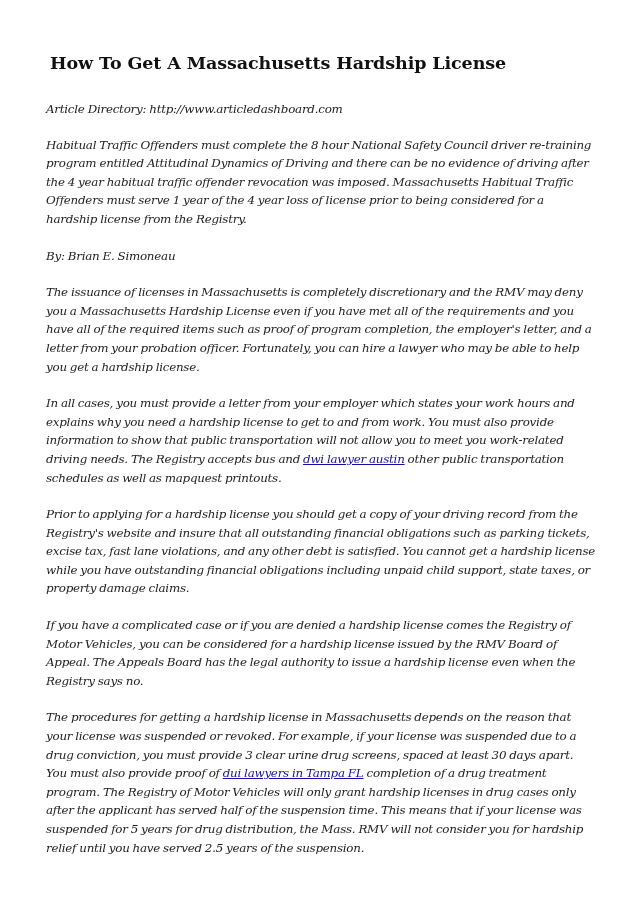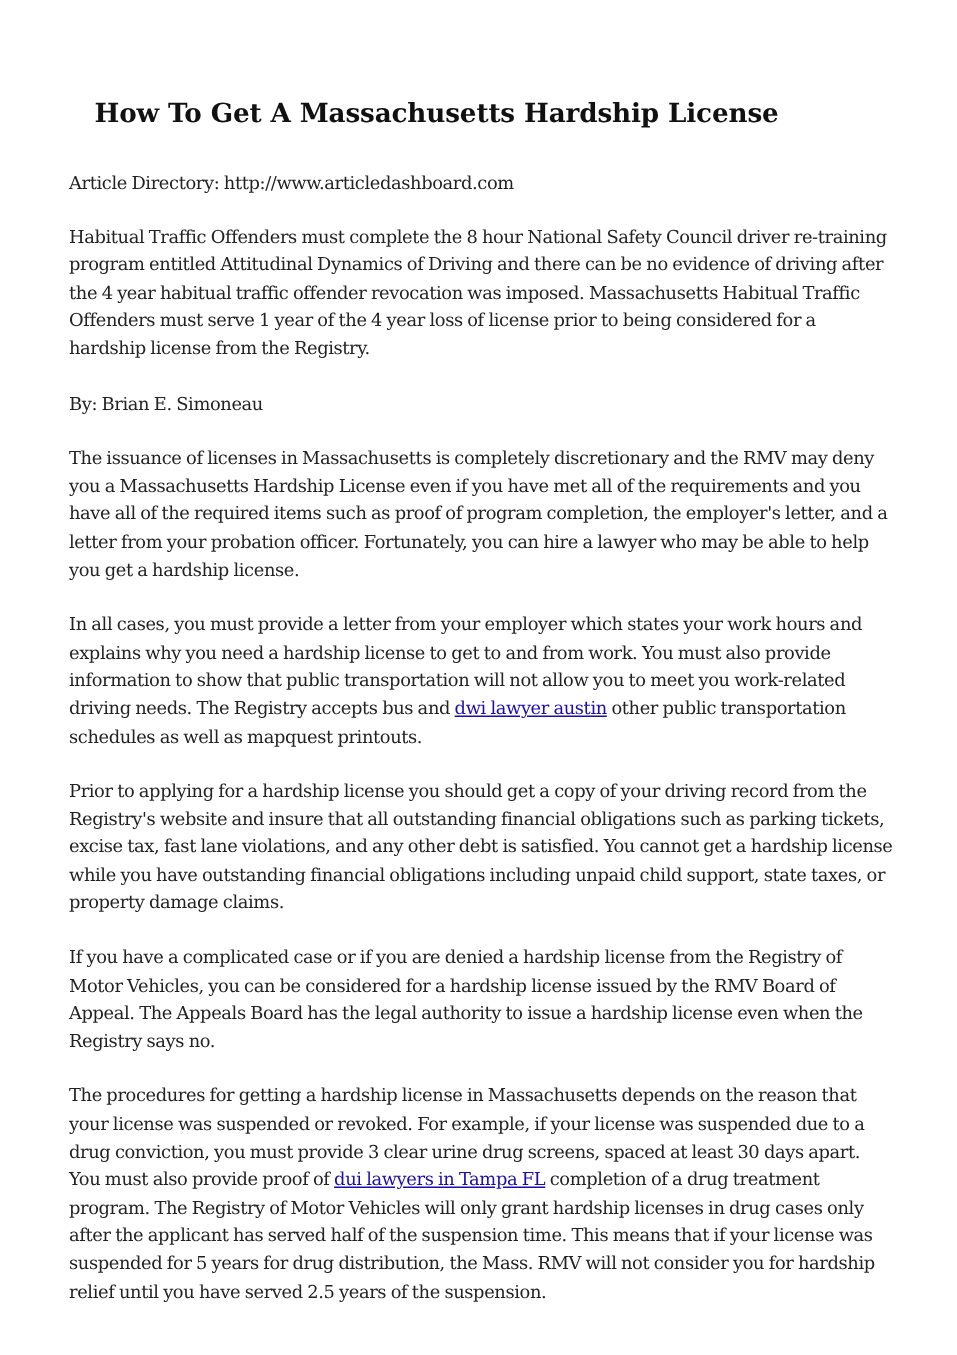--- a/index.html
+++ b/index.html
@@ -5,26 +5,26 @@
     html, body { margin: 0; padding: 0; background: #ffffff; }
     body {
       width: 638px; height: 903px; overflow: hidden; position: relative;
       font-family: "DejaVu Serif", "Liberation Serif", serif;
       color: #222222;
     }
     .page {
       position: absolute; left: 46px; top: 44px; width: 550px;
     }
     h1 {
-      margin: 17px; font-size: 17.5px; font-weight: bold; color: #111111;
+      margin: 4px; font-size: 17.5px; font-weight: bold; color: #111111;
       line-height: 30px; letter-spacing: -0.1px;
     }
     p {
       margin: 2px 0 18px 0; font-size: 11.9px; line-height: 18.6px;
-      letter-spacing: -0.25px; word-spacing: -0.5px;
+      letter-spacing: -0.25px; word-spacing: -0.5px; font-style: italic;
     }
     p.meta { margin-top: 22px; margin-bottom: 17px; }
     a { color: #1a0dab; text-decoration: underline; }
   </style>
 </head>
 <body>
 
 <div class="page">
   <h1>How To Get A Massachusetts Hardship License</h1>
 
@@ -33,18 +33,18 @@
   <p>Habitual Traffic Offenders must complete the 8 hour National Safety Council driver re-training program entitled Attitudinal Dynamics of Driving and there can be no evidence of driving after the 4 year habitual traffic offender revocation was imposed. Massachusetts Habitual Traffic Offenders must serve 1 year of the 4 year loss of license prior to being considered for a hardship license from the Registry.</p>
 
   <p>By: Brian E. Simoneau</p>
 
   <p>The issuance of licenses in Massachusetts is completely discretionary and the RMV may deny you a Massachusetts Hardship License even if you have met all of the requirements and you have all of the required items such as proof of program completion, the employer's letter, and a letter from your probation officer. Fortunately, you can hire a lawyer who may be able to help you get a hardship license.</p>
 
   <p><span>In all cases, you must provide a letter from your employer which states your work hours and explains why you need a hardship license to get to and from work. You must also provide information to show that public transportation will not allow you to meet you work-related driving needs. The Registry accepts bus and </span><a href="#">dwi lawyer austin</a><span> other public transportation schedules as well as mapquest printouts.</span></p>
 
   <p>Prior to applying for a hardship license you should get a copy of your driving record from the Registry's website and insure that all outstanding financial obligations such as parking tickets, excise tax, fast lane violations, and any other debt is satisfied. You cannot get a hardship license while you have outstanding financial obligations including unpaid child support, state taxes, or property damage claims.</p>
 
-  <p>If you have a complicated case or if you are denied a hardship license from the Registry of Motor Vehicles, you can be considered for a hardship license issued  by the RMV Board of Appeal. The Appeals Board has the legal authority to issue a hardship license even when the Registry says no.</p>
+  <p>If you have a complicated case or if you are denied a hardship license comes the Registry of Motor Vehicles, you can be considered for a hardship license issued  by the RMV Board of Appeal. The Appeals Board has the legal authority to issue a hardship license even when the Registry says no.</p>
 
 
   <p><span>The procedures for getting a hardship license in Massachusetts depends on the reason that your license was suspended or revoked. For example, if your license was suspended due to a drug conviction, you must provide 3 clear urine drug screens, spaced at least 30 days apart. You must also provide proof of </span><a href="#">dui lawyers in Tampa FL</a><span> completion of a drug treatment program. The Registry of Motor Vehicles will only grant hardship licenses in drug cases only after the applicant has served half of the suspension time. This means that if your license was suspended for 5 years for drug distribution, the Mass. RMV will not consider you for hardship relief until you have served 2.5 years of the suspension.</span></p>
 
 </div>
 
 </body></html>

